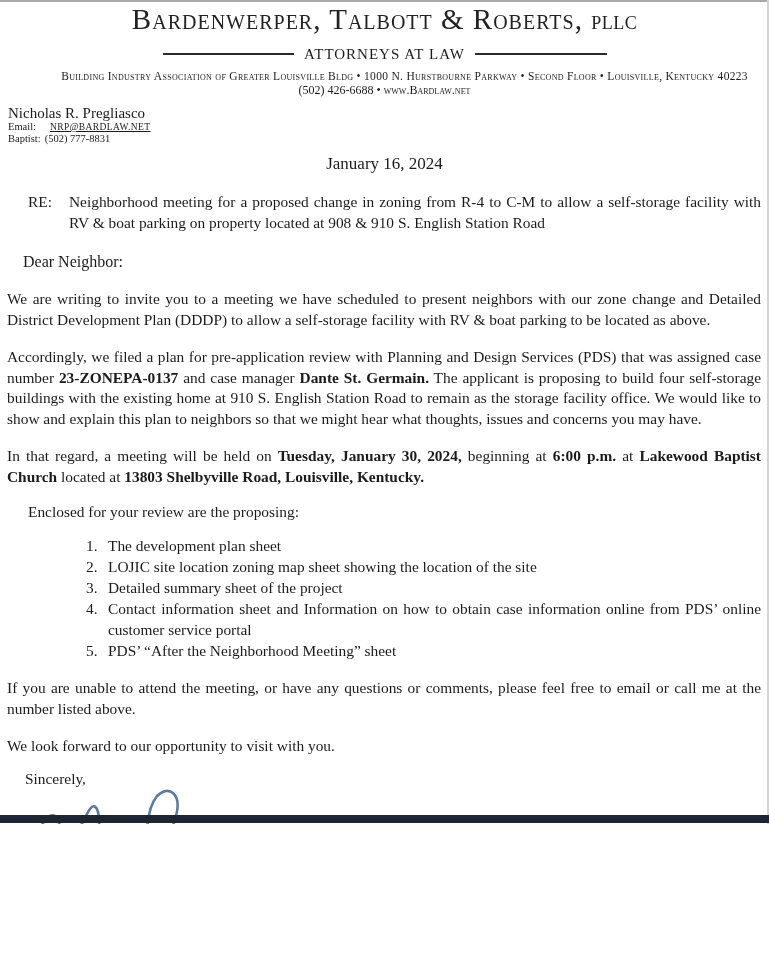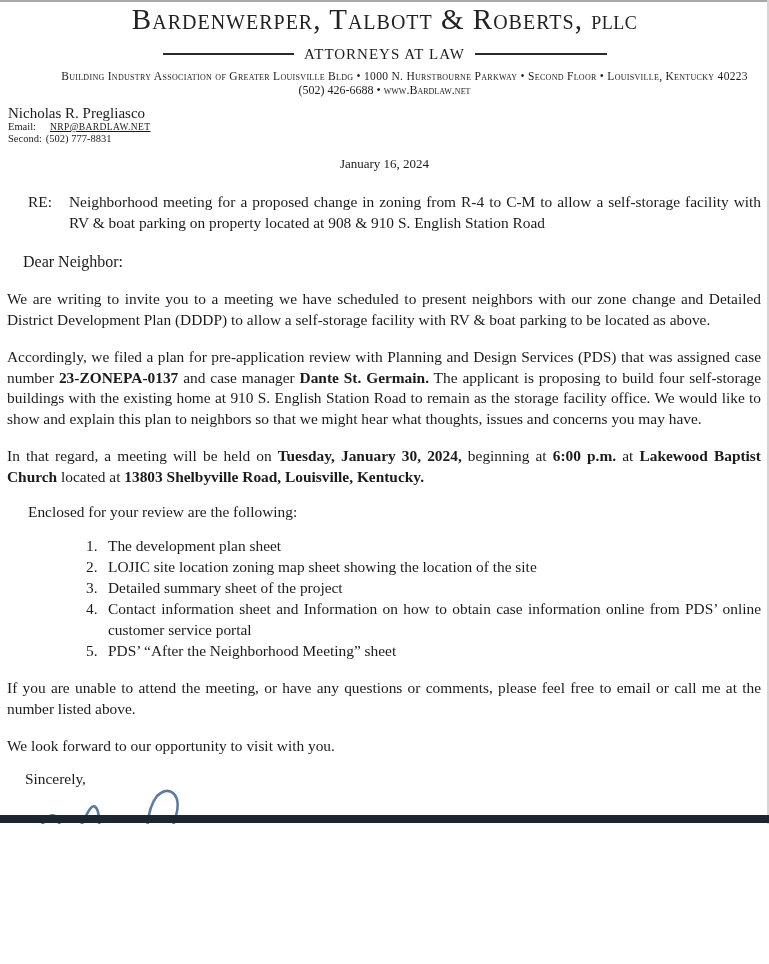--- a/index.html
+++ b/index.html
@@ -22,21 +22,21 @@
   .address-line { font-size:11.5px; font-variant:small-caps; letter-spacing:.3px; margin-top:2px; line-height:13px;margin-left:40px; }
   .phone-line { font-size:12px; font-variant:small-caps; margin-top:1px; line-height:13px; }
 
   
   .contact-block { text-align:left; padding:8px 0 0 8px; }
   .contact-name { font-size:15px; line-height:16px; }
   .contact-row { font-size:10.5px; line-height:12px; }
   .email-value { text-decoration:underline; font-size:9.5px; letter-spacing:.4px; margin-left:14px; color:#1b1b1b; }
   .mobile-value { margin-left:4px; }
 
-  .date-line { text-align:center; font-size:13px; line-height:17px; margin-top:10px; }
+  .date-line { text-align:center; font-size:17px; line-height:17px; margin-top:10px; }
 
   .re-block { display:flex; margin:19px 8px 0 28px; font-size:15.4px; line-height:21px; }
   .re-label { width:41px; flex:none; }
   .re-text { text-align:justify; flex:1; }
 
   .salutation { margin:19px 8px 0 23px; font-size:16px; line-height:20px; }
 
   .body-para { margin:17px 8px 0 7px; font-size:15.4px; line-height:20.5px; text-align:justify; }
 
   .enclosed-intro { margin:16px 8px 0 28px; font-size:15.4px; line-height:17px; }
@@ -69,39 +69,39 @@
       <span class="tagline">ATTORNEYS AT LAW</span>
       <span class="tagline-rule"></span>
     </div>
     <div class="address-line">Building Industry Association of Greater Louisville Bldg • 1000 N. Hurstbourne Parkway • Second Floor • Louisville, Kentucky 40223</div>
     <div class="phone-line">(502) 426-6688 • www.Bardlaw.net</div>
   </div>
 
   <div class="contact-block">
     <div class="contact-name">Nicholas R. Pregliasco</div>
     <div class="contact-row"><span>Email:</span><a class="email-value" href="#">NRP@BARDLAW.NET</a></div>
-    <div class="contact-row"><span>Second:</span><span class="mobile-value">(502) 777-8831</span></div>
+    <div class="contact-row"><span>Baptist:</span><span class="mobile-value">(502) 777-8831</span></div>
   </div>
 
   <div class="date-line">January 16, 2024</div>
 
   <div class="re-block">
     <span class="re-label">RE:</span>
     <span class="re-text">Neighborhood meeting for a proposed change in zoning from R-4 to C-M to allow a self-storage facility with RV &amp; boat parking on property located at 908 &amp; 910 S. English Station Road</span>
   </div>
 
   <div class="salutation">Dear Neighbor:</div>
 
   <p class="body-para">We are writing to invite you to a meeting we have scheduled to present neighbors with our zone change and Detailed District Development Plan (DDDP) to allow a self-storage facility with RV &amp; boat parking to be located as above.</p>
 
   <p class="body-para"><span>Accordingly, we filed a plan for pre-application review with Planning and Design Services (PDS) that was assigned case number </span><b>23-ZONEPA-0137</b><span> and case manager </span><b>Dante St. Germain.</b><span> The applicant is proposing to build four self-storage buildings with the existing home at 910 S. English Station Road to remain as the storage facility office. We would like to show and explain this plan to neighbors so that we might hear what thoughts, issues and concerns you may have.</span></p>
 
   <p class="body-para"><span>In that regard, a meeting will be held on </span><b>Tuesday, January 30, 2024,</b><span> beginning at </span><b>6:00 p.m.</b><span> at </span><b>Lakewood Baptist Church</b><span> located at </span><b>13803 Shelbyville Road, Louisville, Kentucky.</b></p>
 
-  <div class="enclosed-intro">Enclosed for your review are the following:</div>
+  <div class="enclosed-intro">Enclosed for your review are the proposing:</div>
 
   <div class="enclosures">
     <div class="enclosure-item">
         <span class="enclosure-num">1.</span>
         <span class="enclosure-text">The development plan sheet</span>
       </div>
     <div class="enclosure-item">
         <span class="enclosure-num">2.</span>
         <span class="enclosure-text">LOJIC site location zoning map sheet showing the location of the site</span>
       </div>

